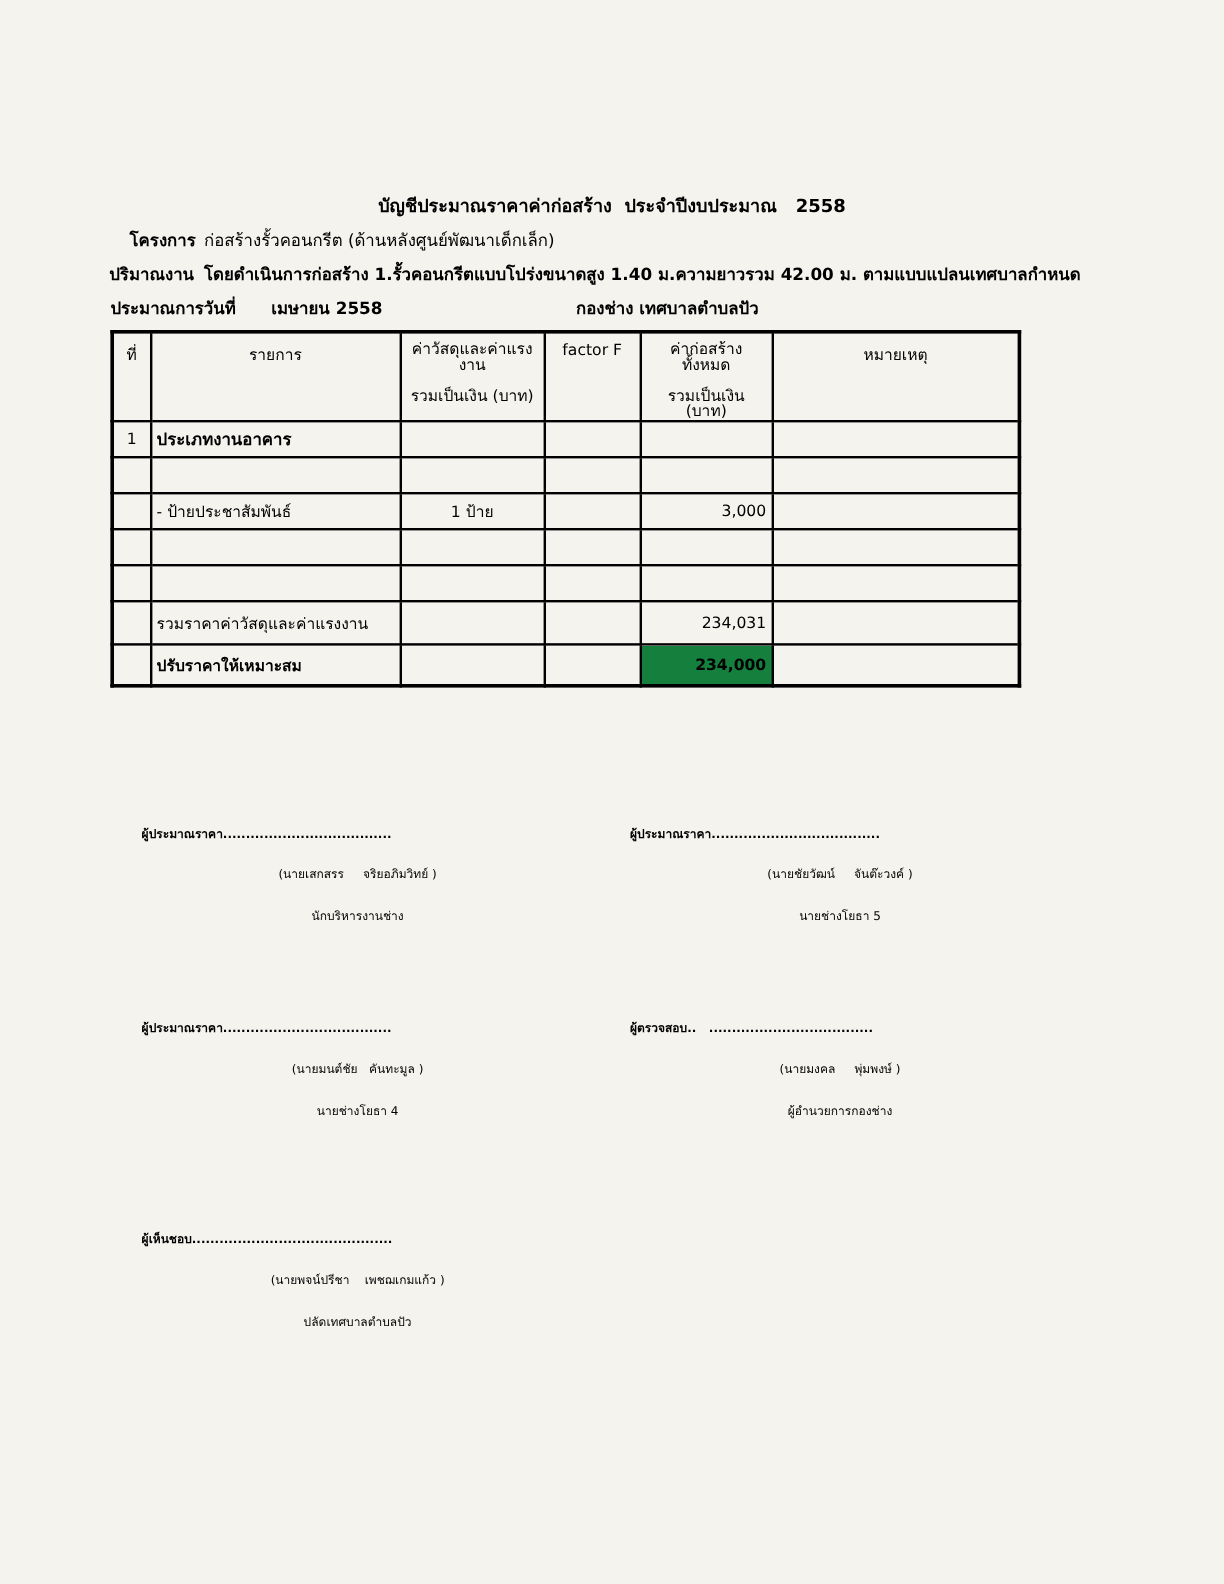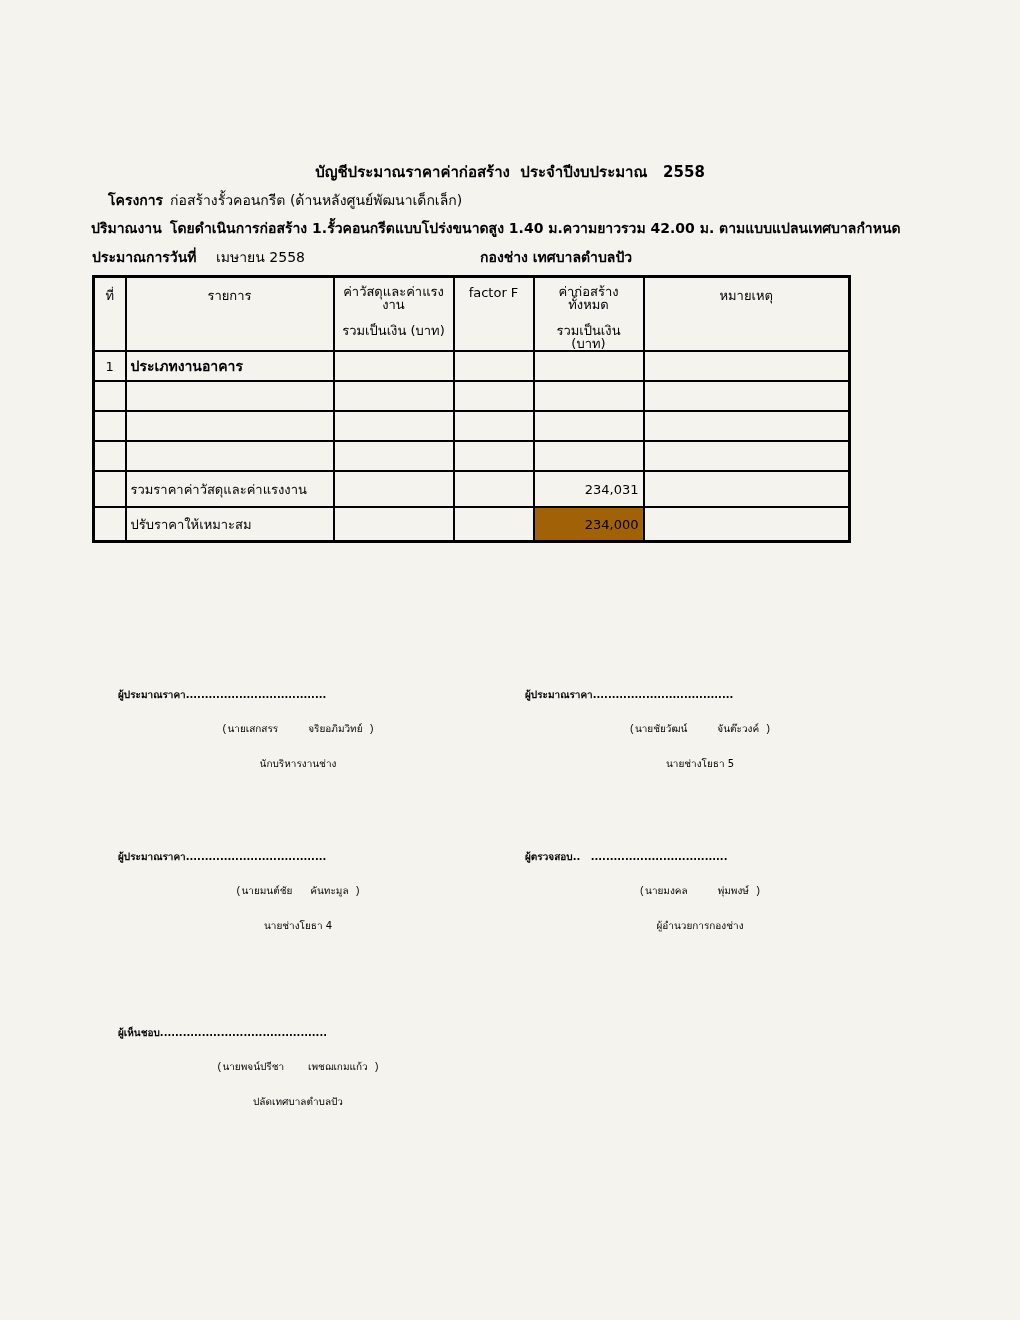--- a/index.html
+++ b/index.html
@@ -37,43 +37,43 @@
   tr.hdr .two div{line-height:13px;}
   tr.hdr .two div + div{margin-top:13px;}
   tr.r-std td{height:28px;}
   tr.r-sum td{height:34px;}
   tr.r-adj td{height:32px;}
 
   td.center{text-align:center;}
   td.right{text-align:right;padding-right:14px;}
   td.left{text-align:left;padding-left:7px;}
   td.section{font-weight:bold;font-size:14px;}
-  td.bold{font-weight:normal;}
-  td.hl{background:#a16207;}
+  td.bold{font-weight:bold;}
+  td.hl{background:#15803d;}
 
   .sig{position:absolute;width:360px;font-size:10px;}
   .sig .lbl{font-weight:bold;white-space:pre;}
-  .sig .nm{position:absolute;top:34px;left:0;width:100%;text-align:center;white-space:pre;font-family:Liberation Mono, monospace;}
+  .sig .nm{position:absolute;top:34px;left:0;width:100%;text-align:center;white-space:pre;}
   .sig .pos{position:absolute;top:69px;left:0;width:100%;text-align:center;white-space:pre;}
 </style>
 </head>
 <body>
 
 <div class="sheet">
 
   <div class="doc-title">บัญชีประมาณราคาค่าก่อสร้าง  ประจำปีงบประมาณ   2558</div>
 
   <div class="meta b" style="left:108px;top:150px;">โครงการ</div>
   <div class="meta" style="left:170px;top:150px;">ก่อสร้างรั้วคอนกรีต (ด้านหลังศูนย์พัฒนาเด็กเล็ก)</div>
 
   <div class="meta b" style="left:91px;top:178px;">ปริมาณงาน</div>
   <div class="meta b" style="left:170px;top:178px;">โดยดำเนินการก่อสร้าง 1.รั้วคอนกรีตแบบโปร่งขนาดสูง 1.40 ม.ความยาวรวม 42.00 ม. ตามแบบแปลนเทศบาลกำหนด</div>
 
   <div class="meta b" style="left:92px;top:207px;">ประมาณการวันที่</div>
-  <div class="meta" style="left:216px;top:207px;">เมษายน 2558</div>
+  <div class="meta" style="left:226px;top:207px;font-weight:bold;">เมษายน 2558</div>
   <div class="meta b" style="left:480px;top:207px;">กองช่าง เทศบาลตำบลปัว</div>
 
   <table class="est">
     <colgroup>
       <col class="col-no">
         <col class="col-item">
         <col class="col-mat">
       <col class="col-fac">
         <col class="col-tot">
         <col class="col-note">
@@ -106,20 +106,28 @@
 
       <tr class="r-std">
         <td class="center"></td>
         <td class="left"></td>
         <td class="right"></td>
         <td class="center"></td>
         <td class="right"></td>
         <td></td>
       </tr>
 
+      <tr class="r-std">
+        <td class="center"></td>
+        <td class="left">- ป้ายประชาสัมพันธ์</td>
+        <td class="center">1 ป้าย</td>
+        <td class="center"></td>
+        <td class="right">3,000</td>
+        <td></td>
+      </tr>
 
       <tr class="r-std">
         <td class="center"></td>
         <td class="left"></td>
         <td class="right"></td>
         <td class="center"></td>
         <td class="right"></td>
         <td></td>
       </tr>
 

